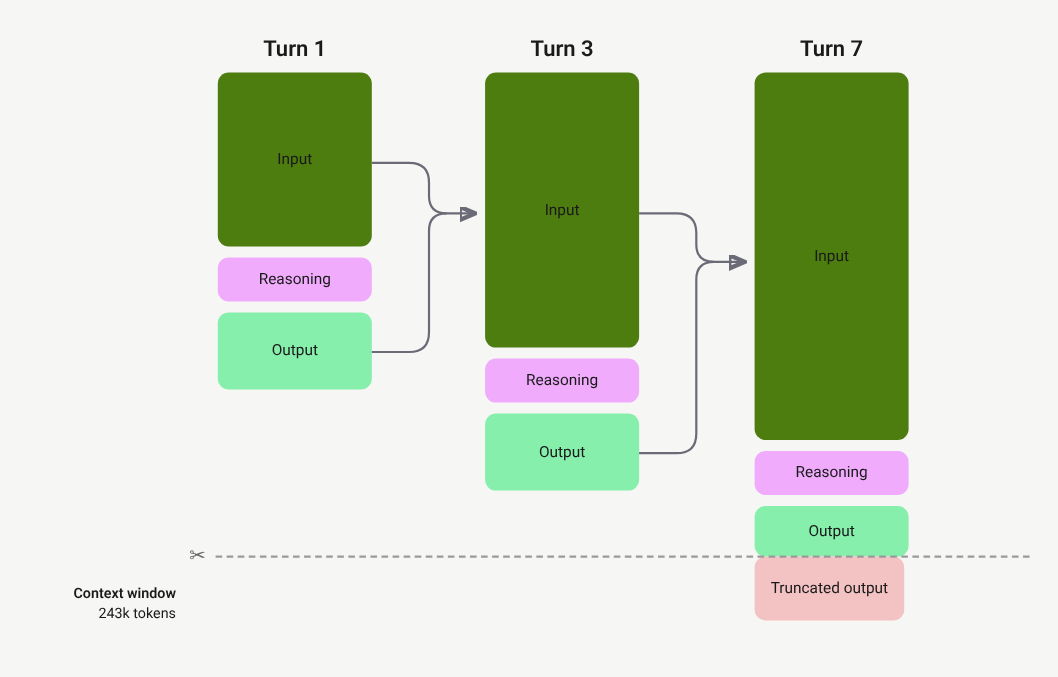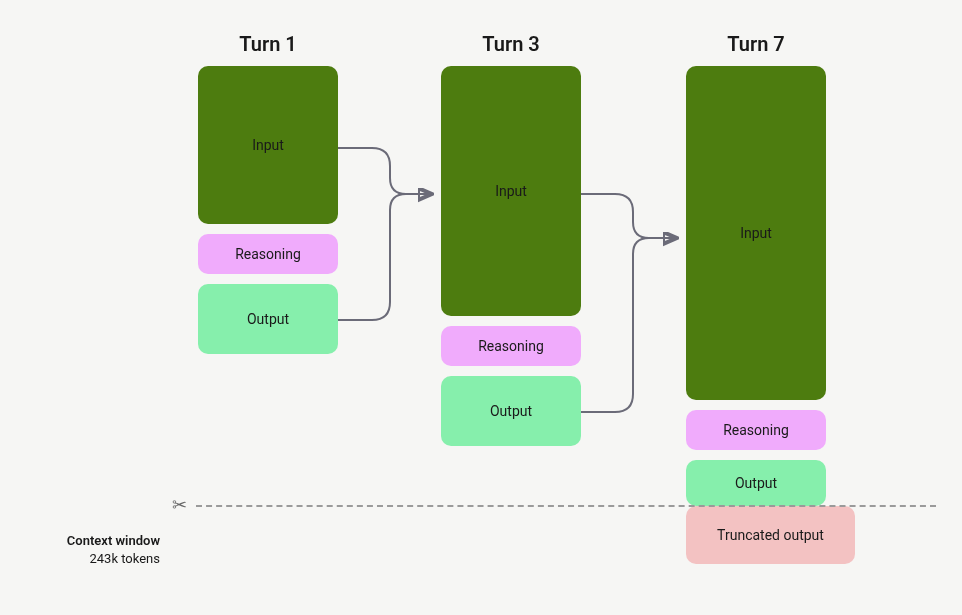--- a/index.html
+++ b/index.html
@@ -86,21 +86,21 @@
   <div class="block reasoning-block" style="left:198px; top:234px; width:140px; height:40px;">Reasoning</div>
   <div class="block output-block" style="left:198px; top:284px; width:140px; height:70px;">Output</div>
 
   <div class="block input-block" style="left:441px; top:66px; width:140px; height:250px;">Input</div>
   <div class="block reasoning-block" style="left:441px; top:326px; width:140px; height:40px;">Reasoning</div>
   <div class="block output-block" style="left:441px; top:376px; width:140px; height:70px;">Output</div>
 
   <div class="block input-block" style="left:686px; top:66px; width:140px; height:334px;">Input</div>
   <div class="block reasoning-block" style="left:686px; top:410px; width:140px; height:40px;">Reasoning</div>
   <div class="block output-block" style="left:686px; top:460px; width:140px; height:46px;">Output</div>
-  <div class="block truncated-block" style="left:686px; top:506px; width:169px; height:58px;">Truncated output</div>
+  <div class="block truncated-block" style="left:686px; top:506px; width:136px; height:58px;">Truncated output</div>
 
   <div class="cw-label" style="left:30px; top:492px; width:130px;margin-top:40px;">
     <span class="bold">Context window</span><br>
     <span>243k tokens</span>
   </div>
 
   <span class="scissors" style="left:172px; top:494px;">✂</span>
 
   <div class="dashed-line" style="left:196px; top:505px; width:740px;"></div>
 

